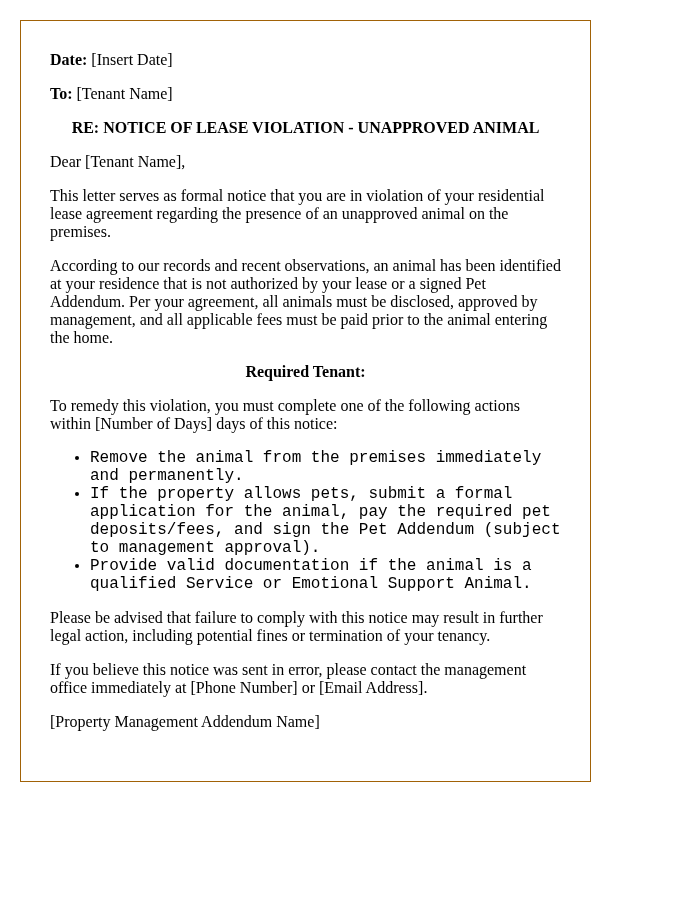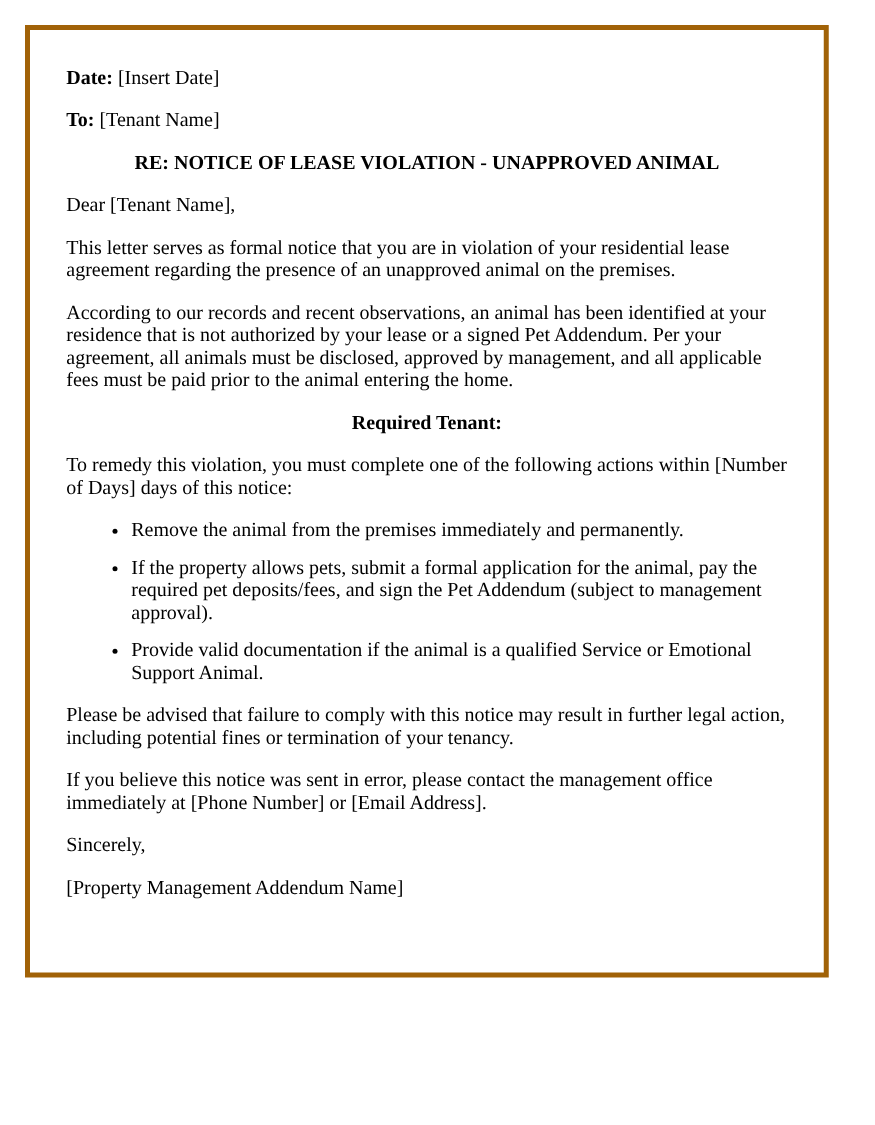--- a/index.html
+++ b/index.html
@@ -12,43 +12,44 @@
     background: #ffffff;
     font-family: "Liberation Serif", "DejaVu Serif", serif;
     font-size: 16px;
     color: #000000;
     position: relative;
   }
   .letter {
     position: absolute;
     left: 20px;
     top: 20px;
-    width: 643px;
+    width: 571px;
     height: 762px;
     box-sizing: border-box;
-    border: 4px solid #a16207;
+    border: 1px solid #a16207;
     padding: 14px 29px 0 29px;
     overflow: hidden;
     background: #ffffff;
   }
   .para {
     margin: 16px 0;
   }
   .bold {
     font-weight: bold;
     text-align: center;
   }
   ul.bullets {
     margin: 16px 0;
     padding-left: 40px;
     list-style-type: disc;
   }
   ul.bullets li {
-    margin: 12px;
+    margin: 0;
     padding: 0;
+    font-family: Liberation Mono, monospace;
   }
 </style>
 </head>
 <body>
 
 <div class="letter">
 
   <div class="para">
     <b>Date:</b>
     <span>[Insert Date]</span>
@@ -76,19 +77,18 @@
   <ul class="bullets">
     <li>Remove the animal from the premises immediately and permanently.</li>
     <li>If the property allows pets, submit a formal application for the animal, pay the required pet deposits/fees, and sign the Pet Addendum (subject to management approval).</li>
     <li>Provide valid documentation if the animal is a qualified Service or Emotional Support Animal.</li>
   </ul>
 
   <div class="para">Please be advised that failure to comply with this notice may result in further legal action, including potential fines or termination of your tenancy.</div>
 
   <div class="para">If you believe this notice was sent in error, please contact the management office immediately at [Phone Number] or [Email Address].</div>
 
-  <div class="para">Sincerely,</div>
 
   <div class="para">
     <div>[Property Management Addendum Name]</div>
   </div>
 
 </div>
 
 </body></html>

